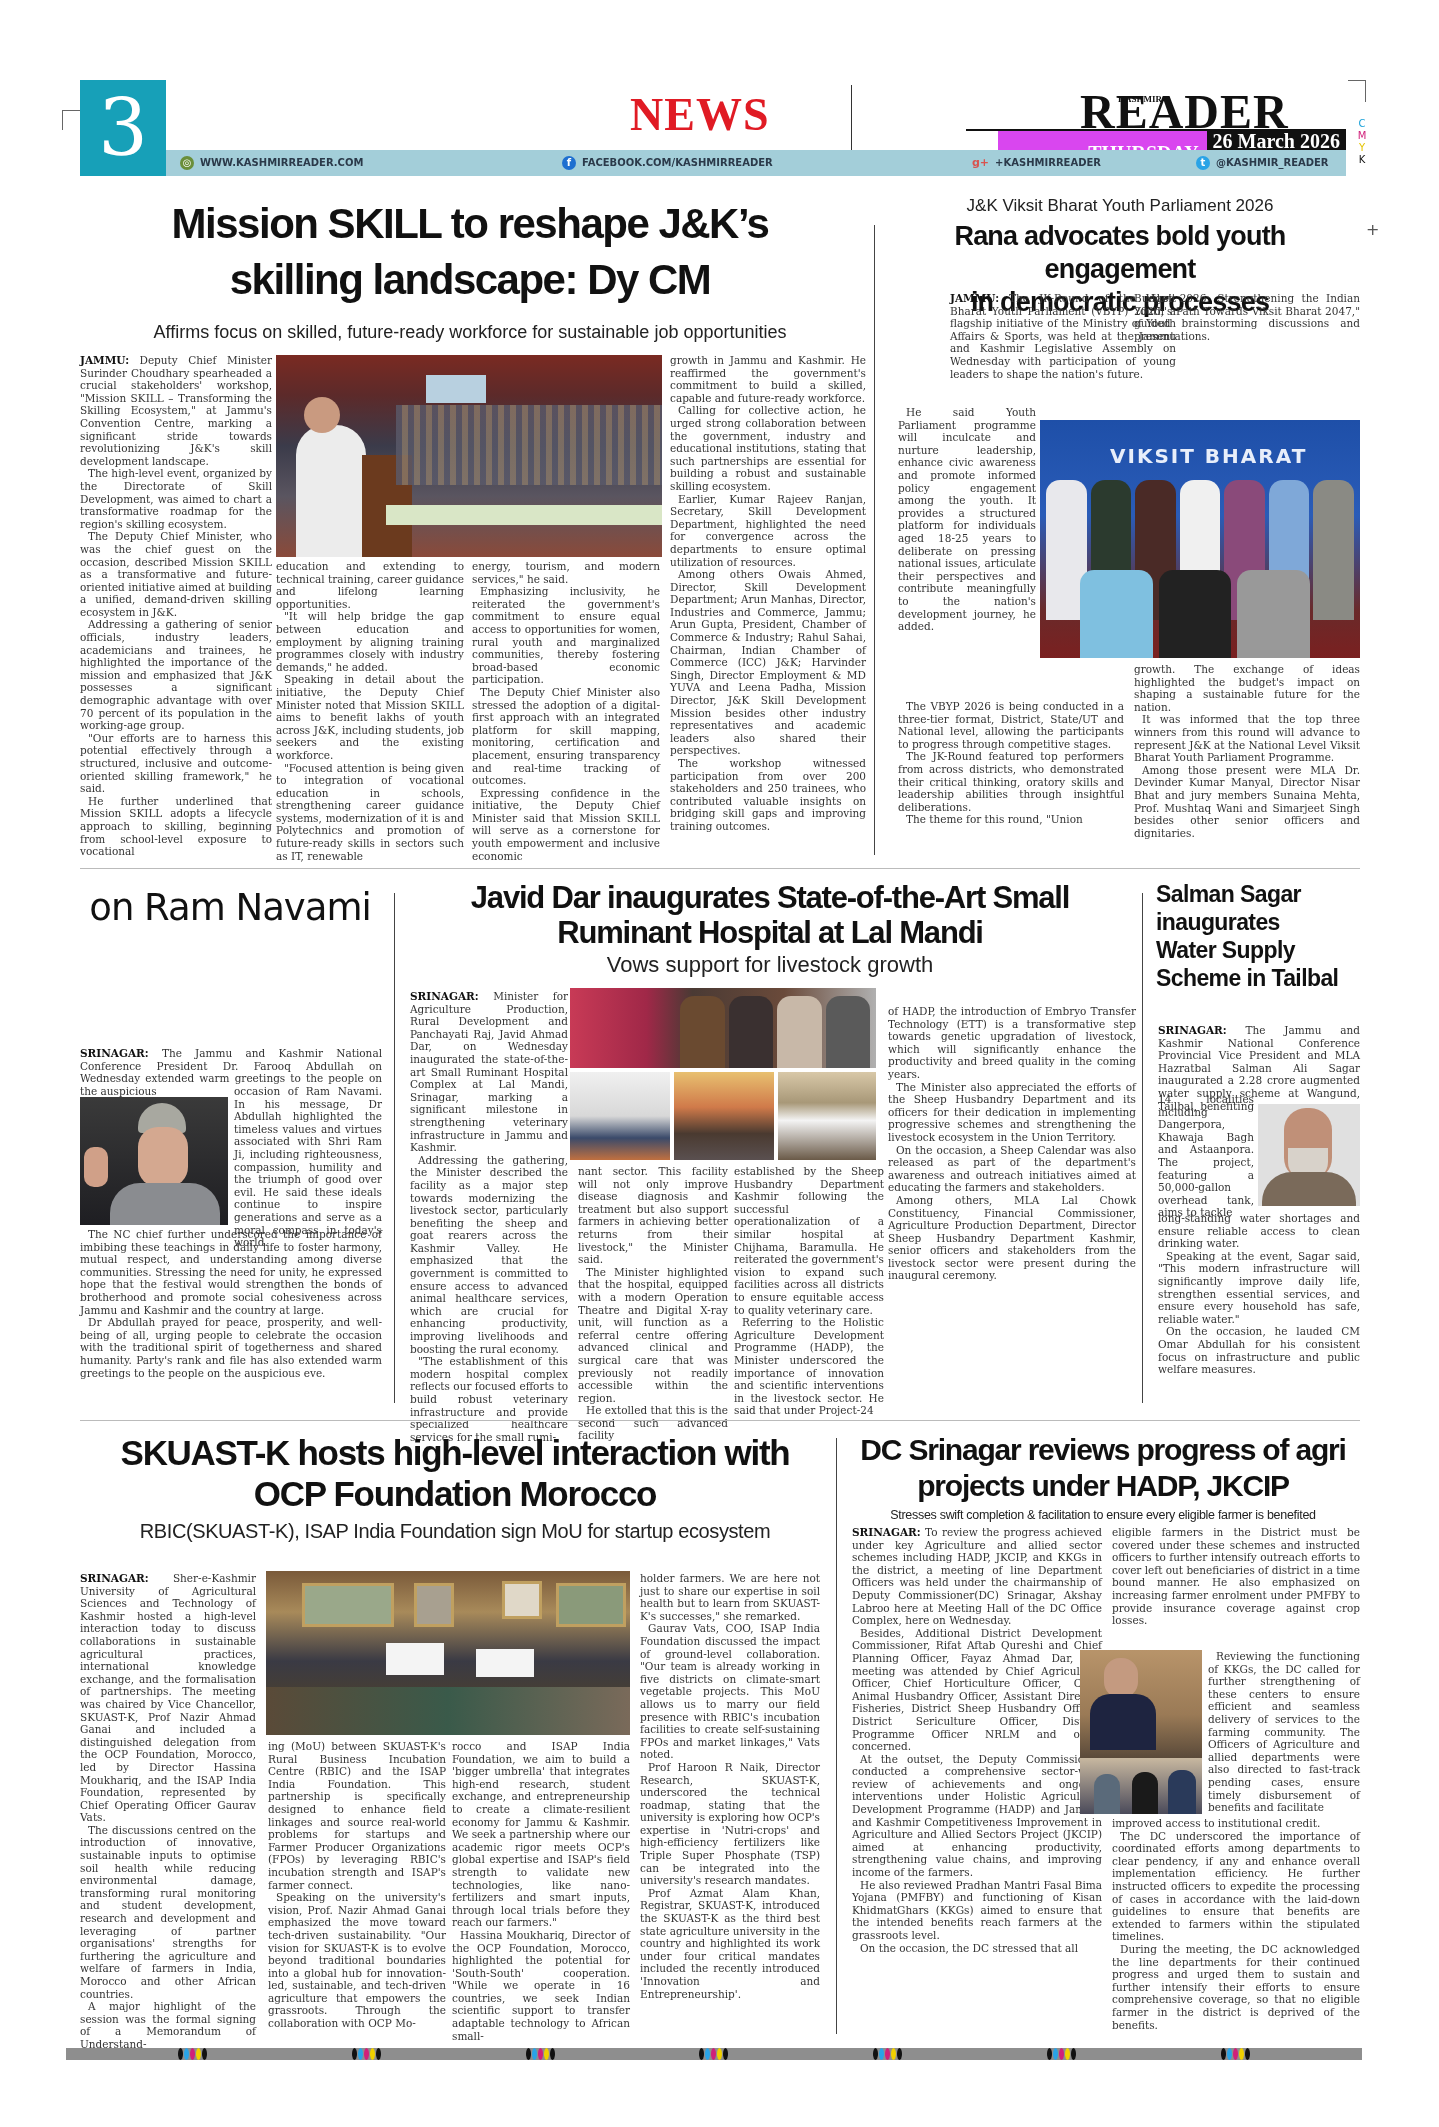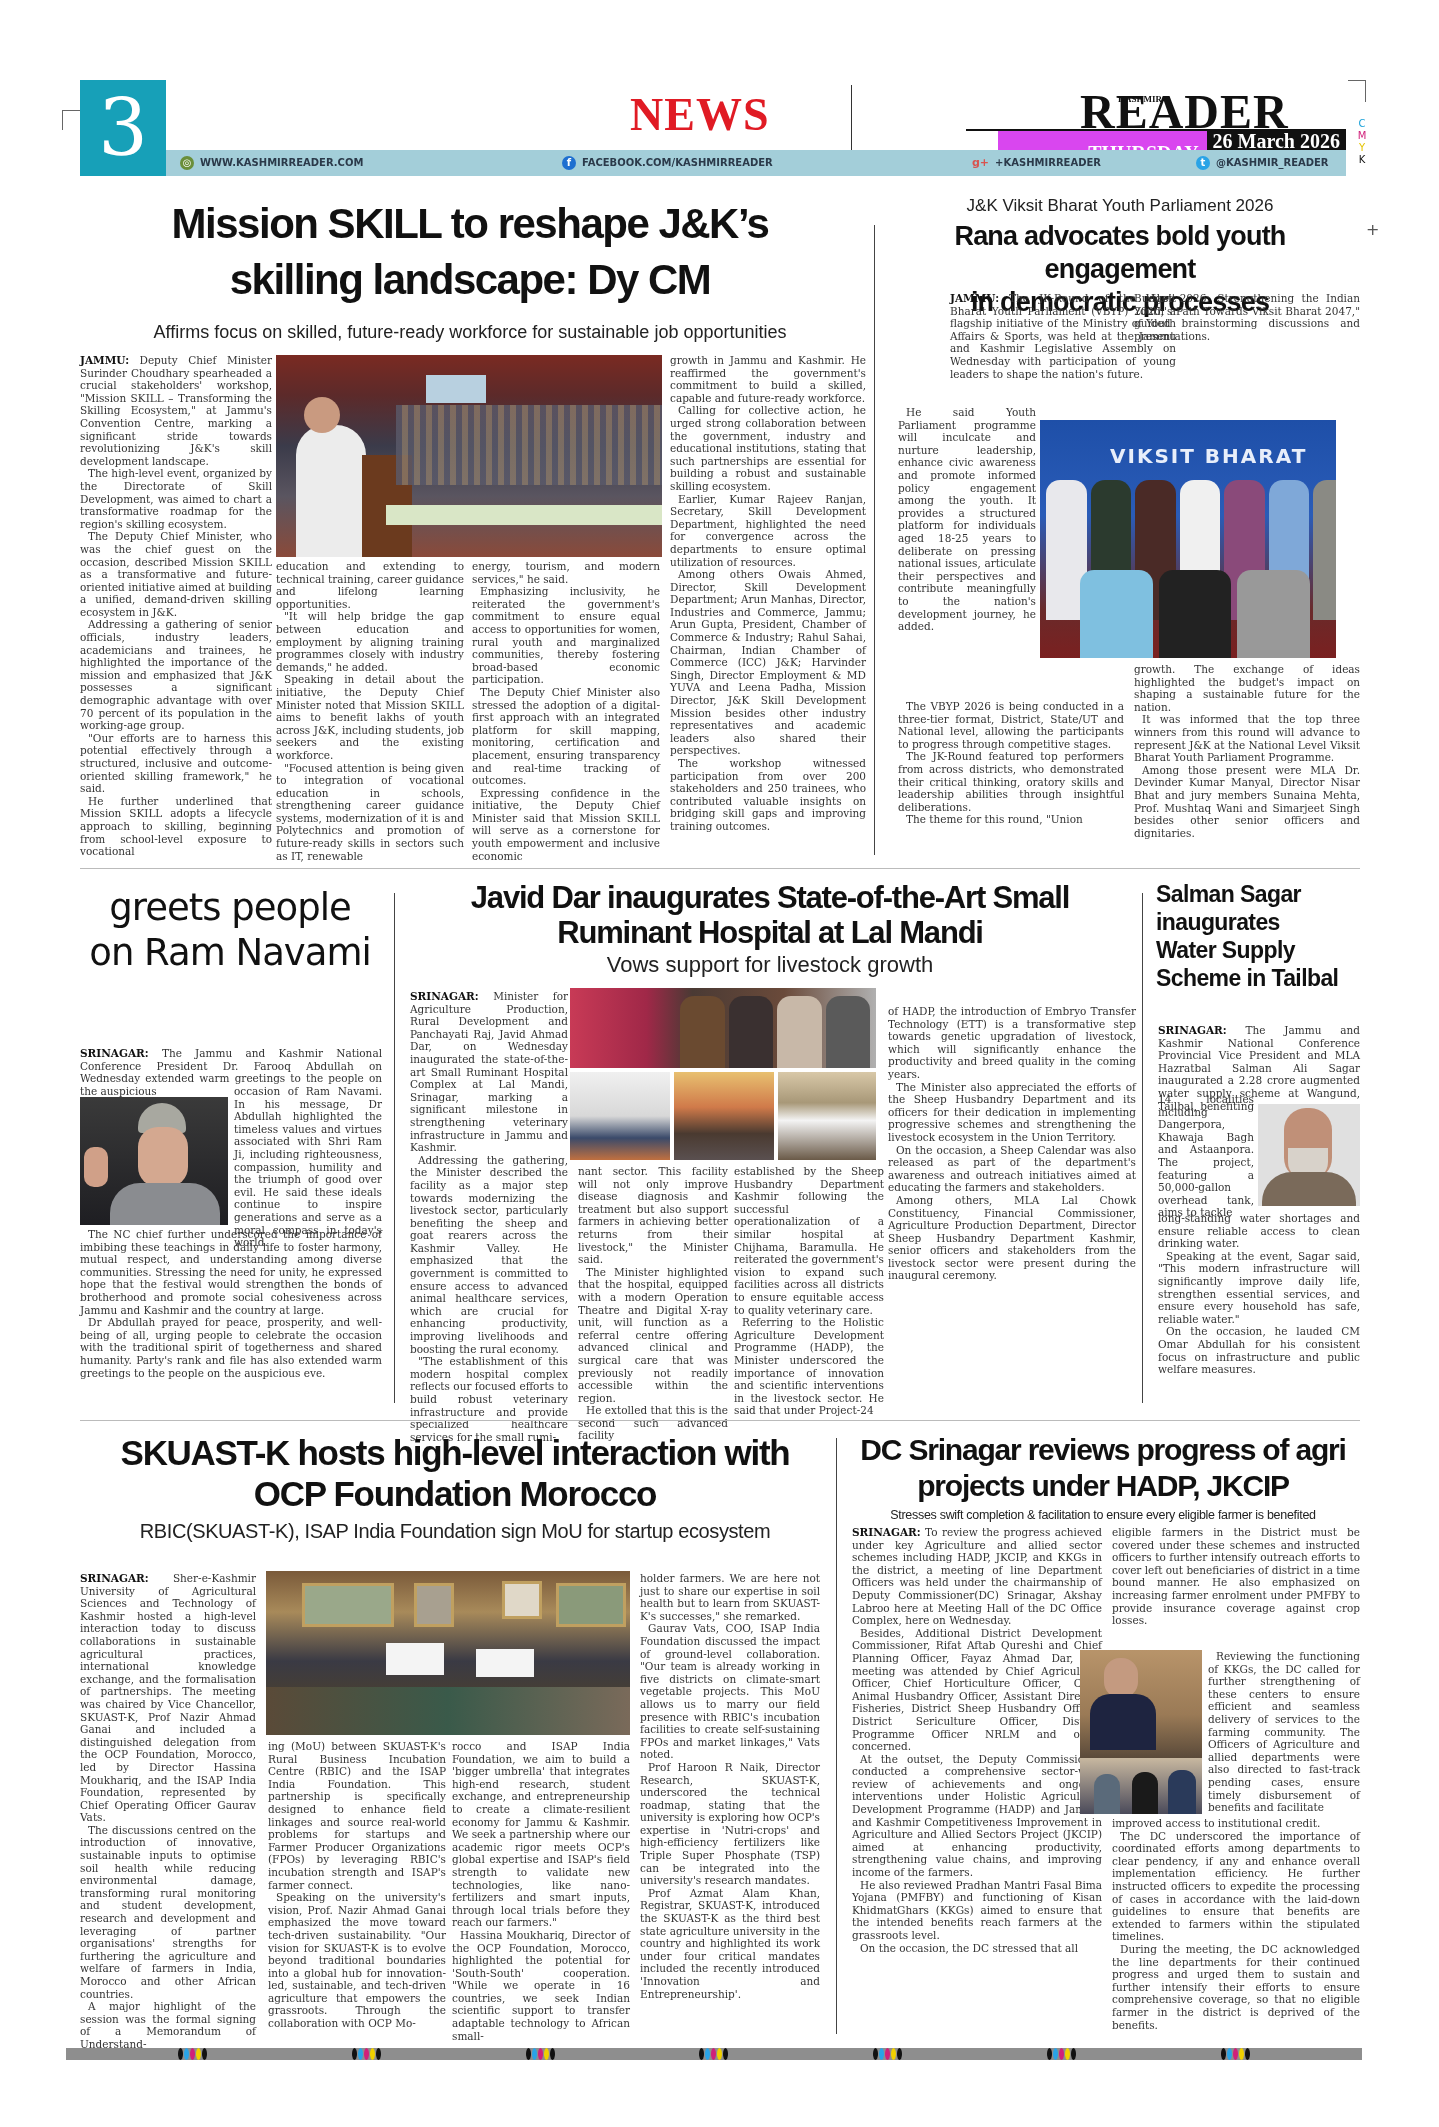--- a/index.html
+++ b/index.html
@@ -130,21 +130,21 @@
   <p>He said Youth Parliament programme will inculcate and nurture leadership, enhance civic awareness and promote informed policy engagement among the youth. It provides a structured platform for individuals aged 18-25 years to deliberate on pressing national issues, articulate their perspectives and contribute meaningfully to the nation's development journey, he added.</p>
 </div>
 <div class="abs body" style="left:898px;top:700px;width:226px;">
   <p>The VBYP 2026 is being conducted in a three-tier format, District, State/UT and National level, allowing the participants to progress through competitive stages.</p>
   <p>The JK-Round featured top performers from across districts, who demonstrated their critical thinking, oratory skills and leadership abilities through insightful deliberations.</p>
   <p>The theme for this round, "Union</p>
 </div>
 <div class="abs body" style="left:1134px;top:292px;width:226px;">
   <p class="lead">Budget 2026: Strengthening the Indian Youth's Path Towards Viksit Bharat 2047," guided brainstorming discussions and presentations.</p>
 </div>
-<div class="photo" style="left:1040px;top:420px;width:296px;height:238px;background:linear-gradient(180deg,#1e4fa8 0%,#2a5cb8 40%,#6a2a2a 80%,#7a2020 100%);">
+<div class="photo" style="left:1040px;top:420px;width:320px;height:238px;background:linear-gradient(180deg,#1e4fa8 0%,#2a5cb8 40%,#6a2a2a 80%,#7a2020 100%);">
   <div style="position:absolute;left:70px;top:24px;font-family:'DejaVu Sans',sans-serif;font-weight:bold;font-size:20px;color:#e8eefa;letter-spacing:2px;">VIKSIT BHARAT</div>
   <div style="position:absolute;left:0;top:60px;width:320px;height:140px;display:flex;gap:4px;padding:0 6px;">
     <div style="flex:1;background:#e8e8ec;border-radius:14px 14px 0 0;"></div>
     <div style="flex:1;background:#2b3a2e;border-radius:14px 14px 0 0;"></div>
     <div style="flex:1;background:#4a2a26;border-radius:14px 14px 0 0;"></div>
     <div style="flex:1;background:#f0f0f0;border-radius:14px 14px 0 0;"></div>
     <div style="flex:1;background:#8a4a7a;border-radius:14px 14px 0 0;"></div>
     <div style="flex:1;background:#7fa8d8;border-radius:14px 14px 0 0;"></div>
     <div style="flex:1;background:#8a8a84;border-radius:14px 14px 0 0;"></div>
   </div>
@@ -156,21 +156,20 @@
 </div>
 <div class="abs body" style="left:1134px;top:663px;width:226px;">
   <p class="lead">growth. The exchange of ideas highlighted the budget's impact on shaping a sustainable future for the nation.</p>
   <p>It was informed that the top three winners from this round will advance to represent J&amp;K at the National Level Viksit Bharat Youth Parliament Programme.</p>
   <p>Among those present were MLA Dr. Devinder Kumar Manyal, Director Nisar Bhat and jury members Sunaina Mehta, Prof. Mushtaq Wani and Simarjeet Singh besides other senior officers and dignitaries.</p>
 </div>
 
 <div class="abs rule" style="left:80px;top:868px;width:1280px;height:1px;background:#bbb;"></div>
 
 <div class="abs" style="left:70px;top:885px;width:320px;text-align:center;font-family:'DejaVu Sans',sans-serif;font-size:37px;line-height:45px;letter-spacing:-1px;color:#111;">
-  <div>greets people</div>
   <div>on Ram Navami</div>
 </div>
 <div class="abs body" style="left:80px;top:1047px;width:302px;">
   <p class="lead"><span class="dl">SRINAGAR:</span> <span>The Jammu and Kashmir National Conference President Dr. Farooq Abdullah on Wednesday extended warm greetings to the people on the auspicious</span></p>
 </div>
 <div class="photo" style="left:80px;top:1097px;width:148px;height:128px;background:linear-gradient(180deg,#3a3a3a,#1e1e22);">
   <div style="position:absolute;left:58px;top:6px;width:48px;height:30px;background:#a8a8a0;border-radius:24px 24px 4px 4px;"></div>
   <div style="position:absolute;left:58px;top:30px;width:50px;height:60px;background:#d4a890;border-radius:20px;"></div>
   <div style="position:absolute;left:30px;top:86px;width:110px;height:42px;background:#8a8c90;border-radius:30px 30px 0 0;"></div>
   <div style="position:absolute;left:4px;top:50px;width:24px;height:40px;background:#d0a088;border-radius:10px;"></div>

